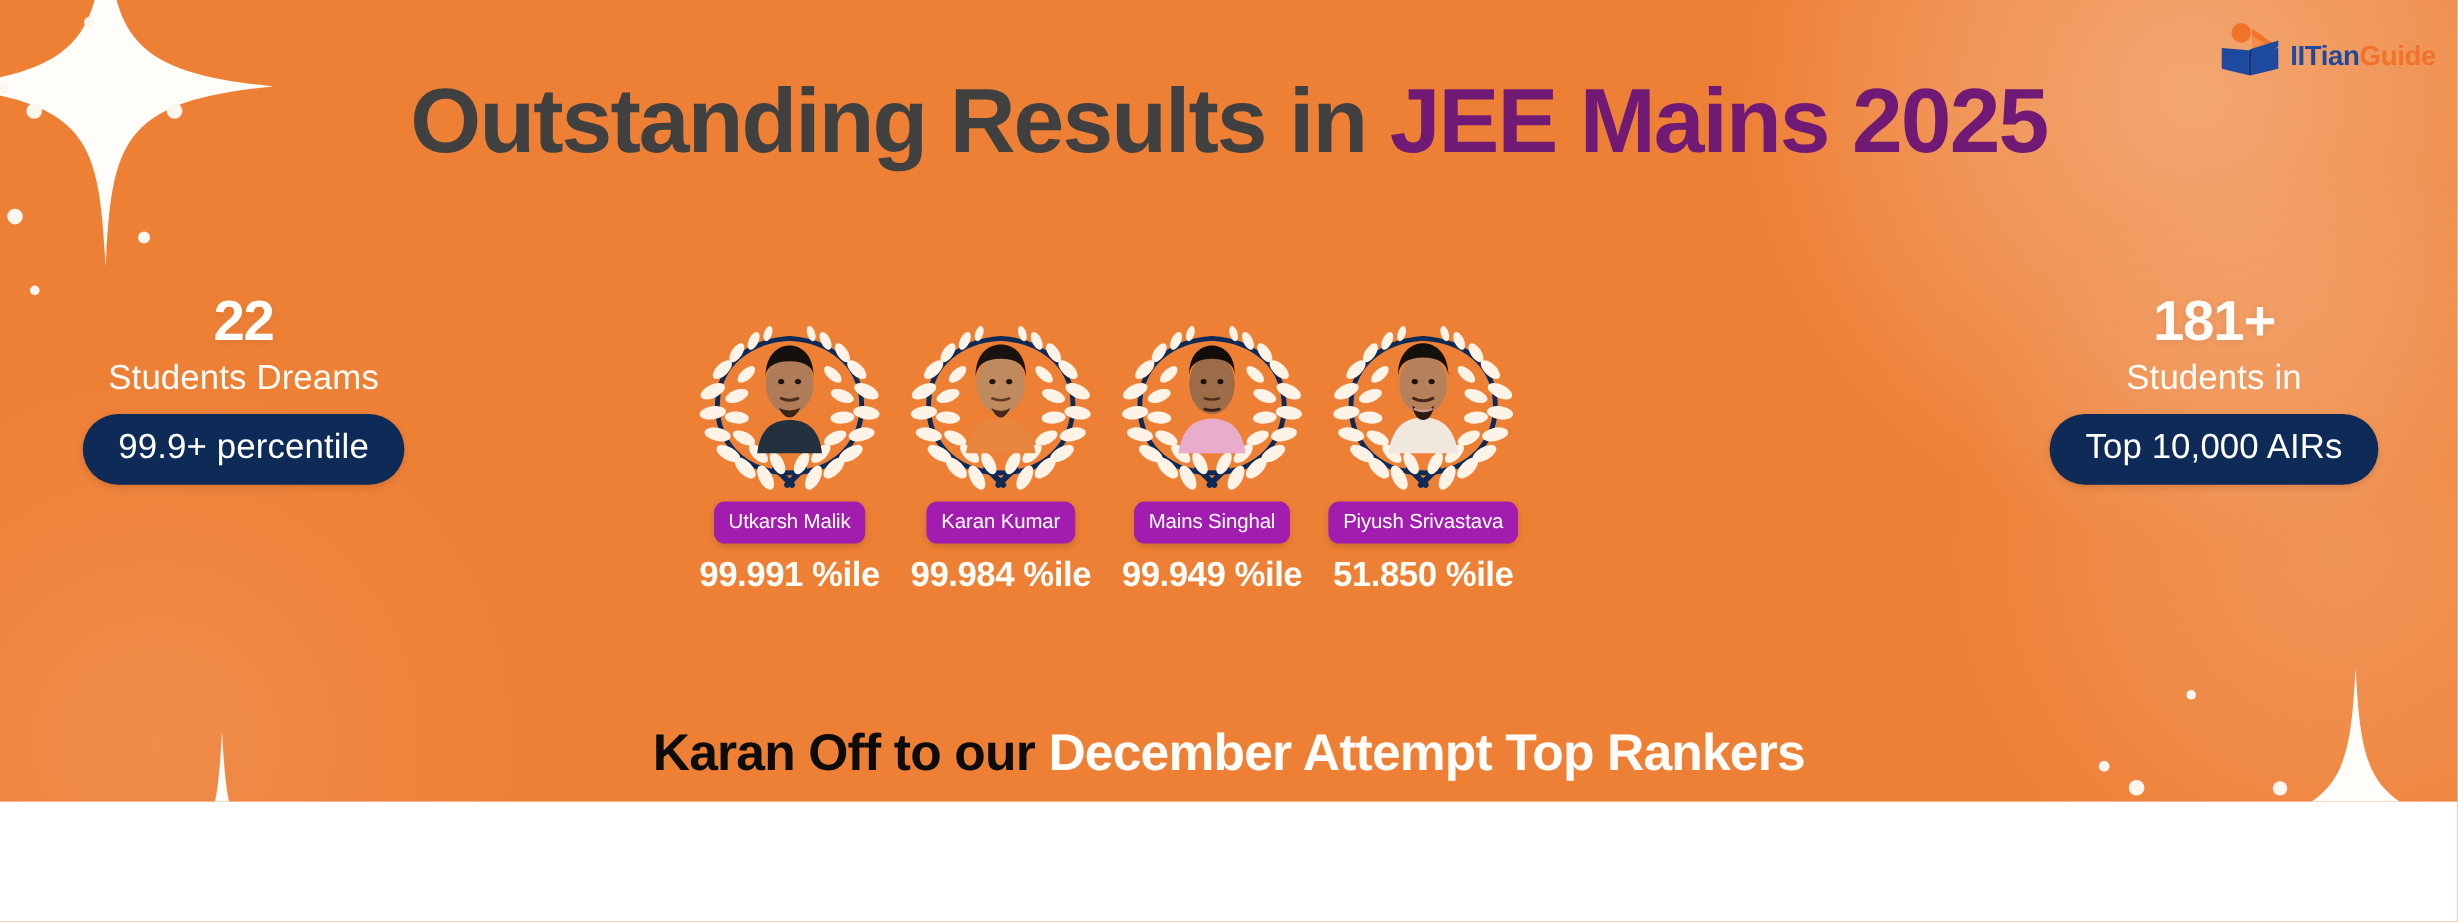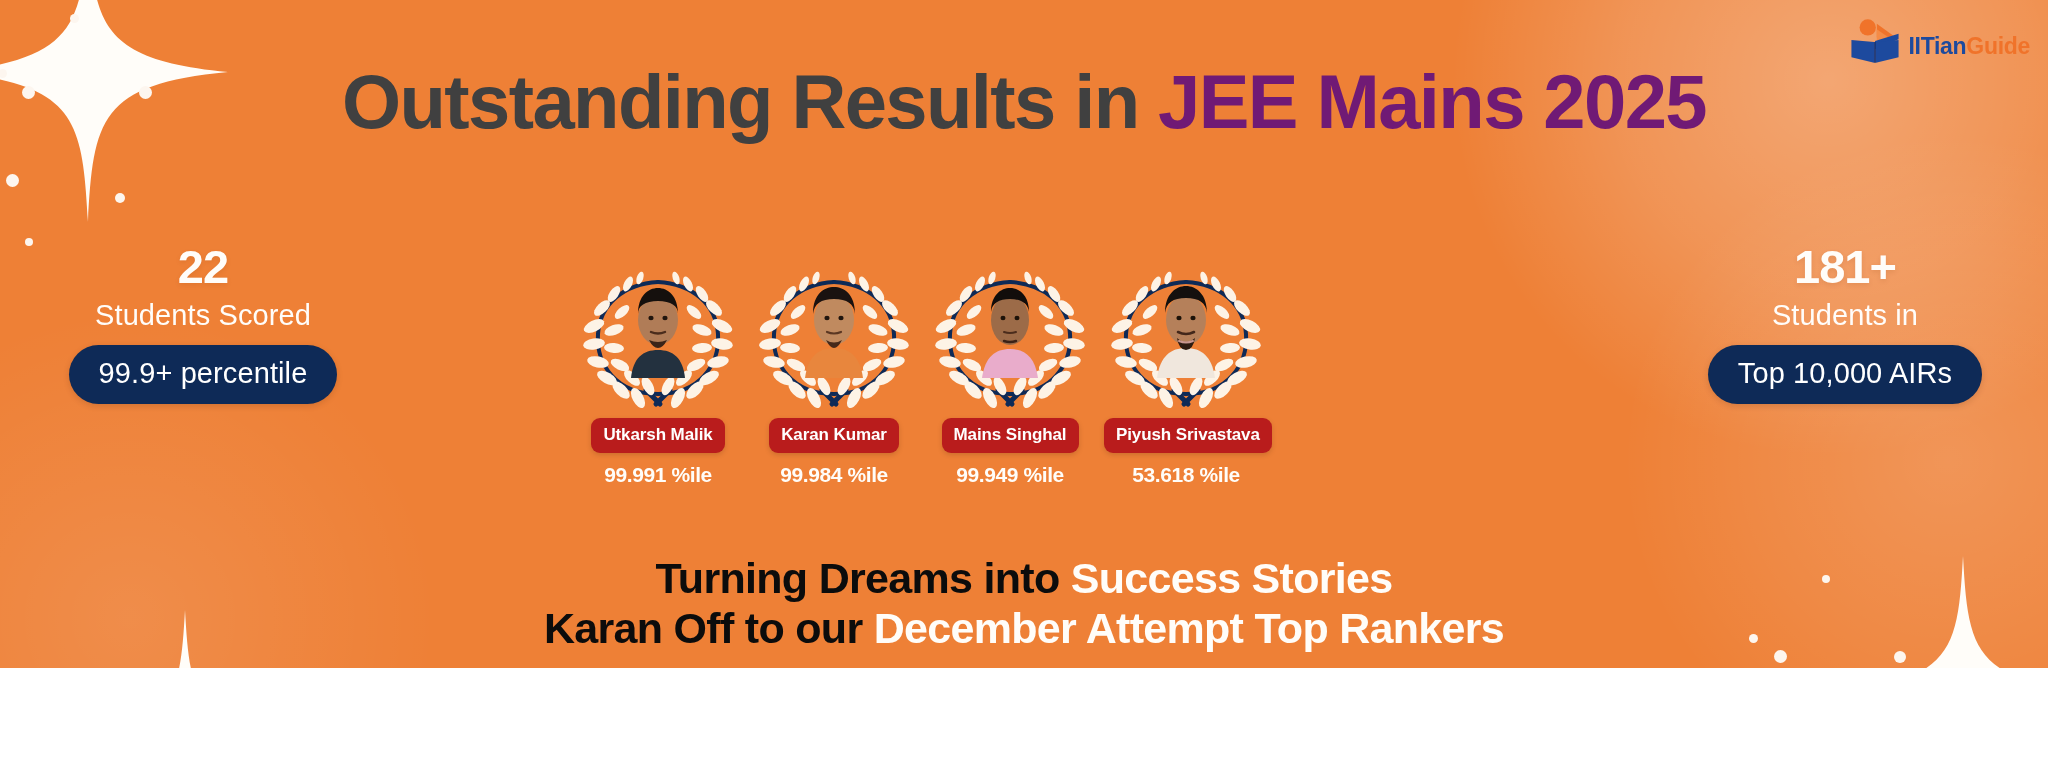--- a/index.html
+++ b/index.html
@@ -128,34 +128,34 @@
     position: absolute;
     left: 50%; top: 6px;
     transform: translateX(-50%);
     width: 74px; height: 104px;
     overflow: hidden;
   }
   .face svg { width: 74px; height: 104px; display: block; }
   .name-pill {
     display: inline-block;
     margin-top: 6px;
-    background: #b91c1c;
+    background: #a21caf;
     color: #ffffff;
     border-radius: 9px;
     font-size: 17px;
-    font-weight: 700;
+    font-weight: 400;
     padding: 7px 12px 8px;
     white-space: nowrap;
     letter-spacing: -0.1px;
     box-shadow: 0 2px 5px rgba(60,25,5,0.18);
     text-align: right;
   }
   .score {
     margin-top: 10px;
-    font-size: 21px;
+    font-size: 29px;
     font-weight: 800;
     color: #fffdf9;
     letter-spacing: -0.4px;
     white-space: nowrap;
   }
 
   
   #tagline {
     position: absolute;
     left: 0; right: 0; bottom: 14px;
@@ -228,21 +228,21 @@
     </div>
     <div class="wordmark">
       <span class="wm-a">IITian</span><span class="wm-b">Guide</span>
     </div>
   </div>
 
   <h1 id="headline"><span class="dark">Outstanding Results in </span><span class="light">JEE Mains 2025</span></h1>
 
   <div class="stat" id="stat-left">
     <div class="big">22</div>
-    <div class="sub">Students Scored</div>
+    <div class="sub">Students Dreams</div>
     <div class="pill">99.9+ percentile</div>
   </div>
 
   <div class="stat" id="stat-right">
     <div class="big">181+</div>
     <div class="sub">Students in</div>
     <div class="pill">Top 10,000 AIRs</div>
   </div>
 
   <div id="toppers">
@@ -471,23 +471,22 @@
             <path d="M16 39 C16 20 27 12 37 12 C47 12 58 20 58 39 C57 29 50 24 37 24 C24 24 17 29 16 39 Z" fill="#14100e"></path>
             <ellipse cx="30" cy="44" rx="2.6" ry="2.2" fill="#1c1209"></ellipse>
             <ellipse cx="44" cy="44" rx="2.6" ry="2.2" fill="#1c1209"></ellipse>
             <path d="M29 58 Q37 62 45 58" stroke="#42271a" stroke-width="2.6" fill="none" stroke-linecap="round"></path>
             <path d="M28 64 Q37 72 46 64 Q44 76 37 76 Q30 76 28 64 Z" fill="#2e1b11"></path>
             <path d="M30 67 Q37 70 44 67" stroke="#c9968f" stroke-width="2" fill="none" stroke-linecap="round"></path>
           </svg>
         </div>
       </div>
       <div class="name-pill">Piyush Srivastava</div>
-      <div class="score">53.618 %ile</div>
+      <div class="score">51.850 %ile</div>
     </div>
 
   </div>
 
   <div id="tagline">
-    <div class="line"><span class="dark">Turning Dreams into </span><span class="light">Success Stories</span></div>
     <div class="line"><span class="dark">Karan Off to our </span><span class="light">December Attempt Top Rankers</span></div>
   </div>
 
 </div>
 
 </body></html>

